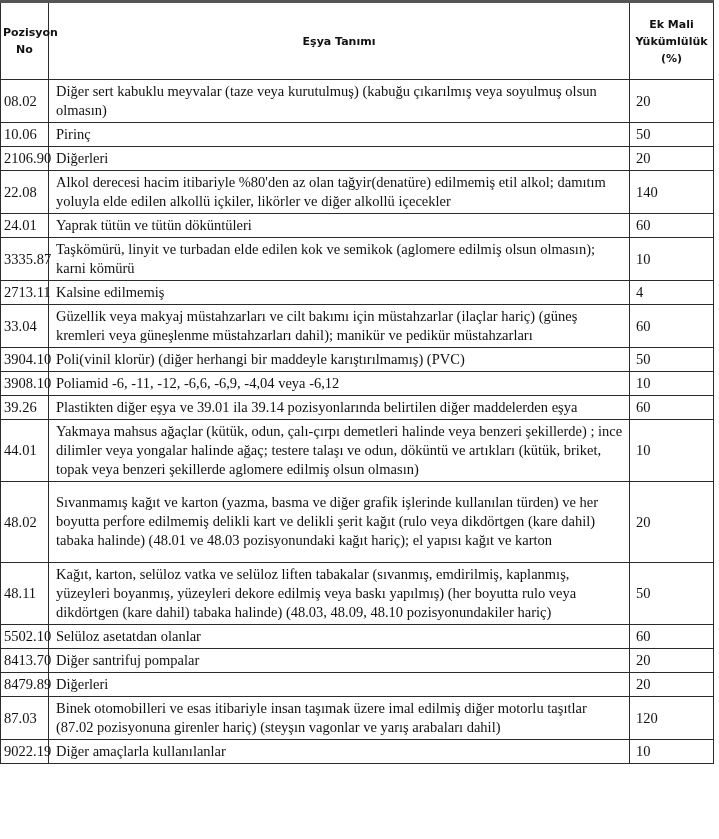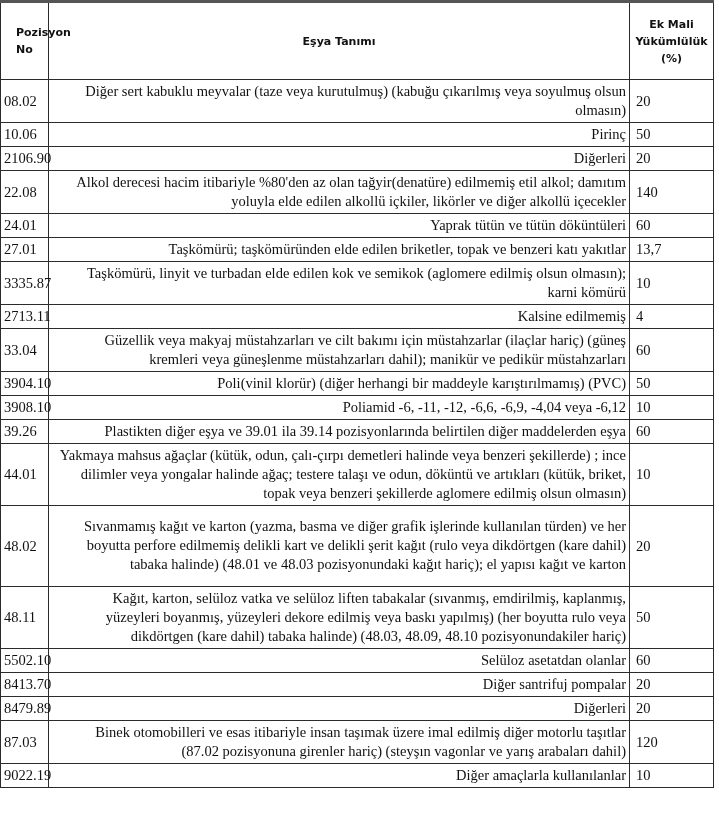--- a/index.html
+++ b/index.html
@@ -21,33 +21,33 @@
   }
   table.tariff thead th {
     font-family: "DejaVu Sans", sans-serif;
     font-weight: bold;
     font-size: 11px;
     line-height: 17px;
     text-align: center;
     height: 76px;
     border-top: 3px solid #555;
   }
-  table.tariff thead th.h-code { padding: 0 15px; }
+  table.tariff thead th.h-code { padding: 0 2px; }
   table.tariff thead th.h-rate { padding: 0 2px; text-align: center; }
   table.tariff tbody td {
     font-family: "Liberation Serif", serif;
     font-size: 14.5px;
     line-height: 19px;
   }
   table.tariff tbody td.code {
     font-weight: normal;
     padding: 0 3px;
     white-space: nowrap;
   }
-  table.tariff tbody td.desc { padding: 1px 3px 2px 7px; text-align: right; }
+  table.tariff tbody td.desc { padding: 1px 3px 2px 7px; text-align: left; }
   table.tariff tbody td.rate { text-align: left; }
   tr.h1 td { height: 20px; }
   tr.h2 td { height: 39px; }
   tr.h3 td { height: 58px; }
   tr.h4 td { height: 77px; }
 </style>
 </head>
 <body>
 
 <table class="tariff">
@@ -81,25 +81,20 @@
     </tr>
     <tr class="h2">
       <td class="code">22.08</td>
       <td class="desc">Alkol derecesi hacim itibariyle %80'den az olan tağyir(denatüre) edilmemiş etil alkol; damıtım yoluyla elde edilen alkollü içkiler, likörler ve diğer alkollü içecekler</td>
       <td class="rate">140</td>
     </tr>
     <tr class="h1">
       <td class="code">24.01</td>
       <td class="desc">Yaprak tütün ve tütün döküntüleri</td>
       <td class="rate">60</td>
-    </tr>
-    <tr class="h1">
-      <td class="code">27.01</td>
-      <td class="desc">Taşkömürü; taşkömüründen elde edilen briketler, topak ve benzeri katı yakıtlar</td>
-      <td class="rate">13,7</td>
     </tr>
     <tr class="h2">
       <td class="code">3335.87</td>
       <td class="desc">Taşkömürü, linyit ve turbadan elde edilen kok ve semikok (aglomere edilmiş olsun olmasın); karni kömürü</td>
       <td class="rate">10</td>
     </tr>
     <tr class="h1">
       <td class="code">2713.11</td>
       <td class="desc">Kalsine edilmemiş</td>
       <td class="rate">4</td>

